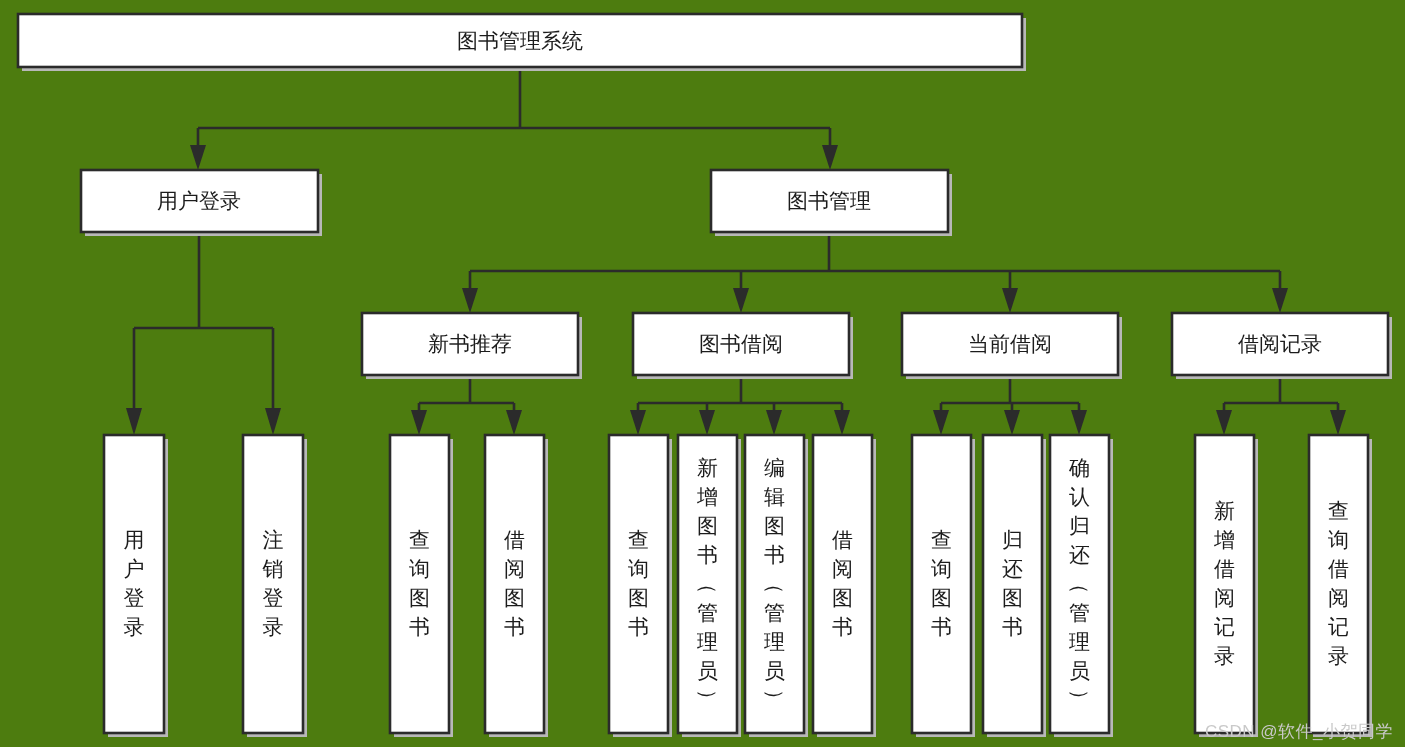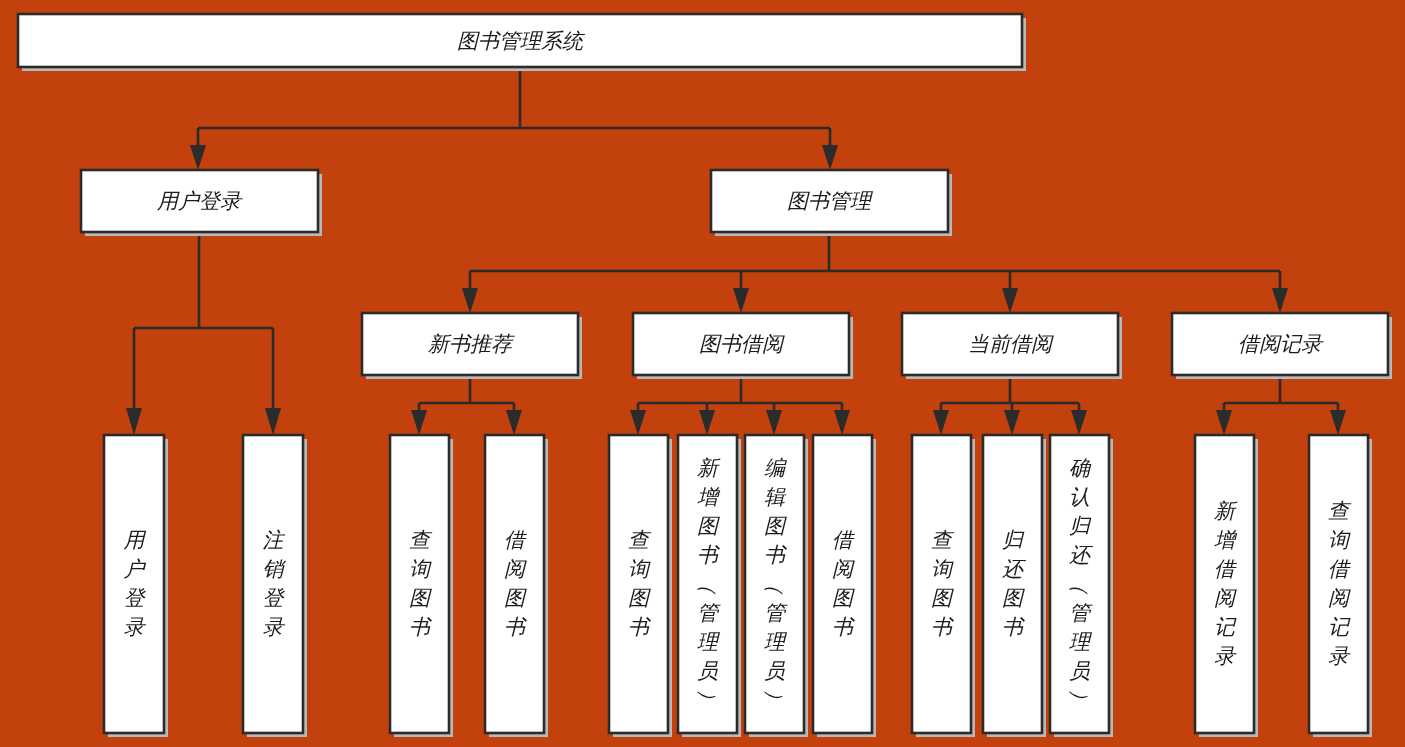--- a/index.html
+++ b/index.html
@@ -7,23 +7,22 @@
     padding: 0;
     background: #ffffff;
   }
   body {
     font-family: "Liberation Sans", "DejaVu Sans", sans-serif;
   }
   #stage {
     position: relative;
     width: 1405px;
     height: 747px;
-    background: #c2410c;
+    background: #4d7c0f;
     overflow: hidden;
-    font-style: italic;
   }
   svg#diagram {
     position: absolute;
     left: 0;
     top: 0;
     width: 1405px;
     height: 747px;
     display: block;
   }
   .node-rect {
@@ -343,14 +342,15 @@
             <text class="leaf-label" x="1338.5" y="576">借</text>
             <text class="leaf-label" x="1338.5" y="605">阅</text>
             <text class="leaf-label" x="1338.5" y="634">记</text>
             <text class="leaf-label" x="1338.5" y="663">录</text>
           </g>
         </g>
       </g>
 
   </svg>
 
+  <div class="watermark">CSDN @软件_小贺同学</div>
 
 </div>
 
 </body></html>

